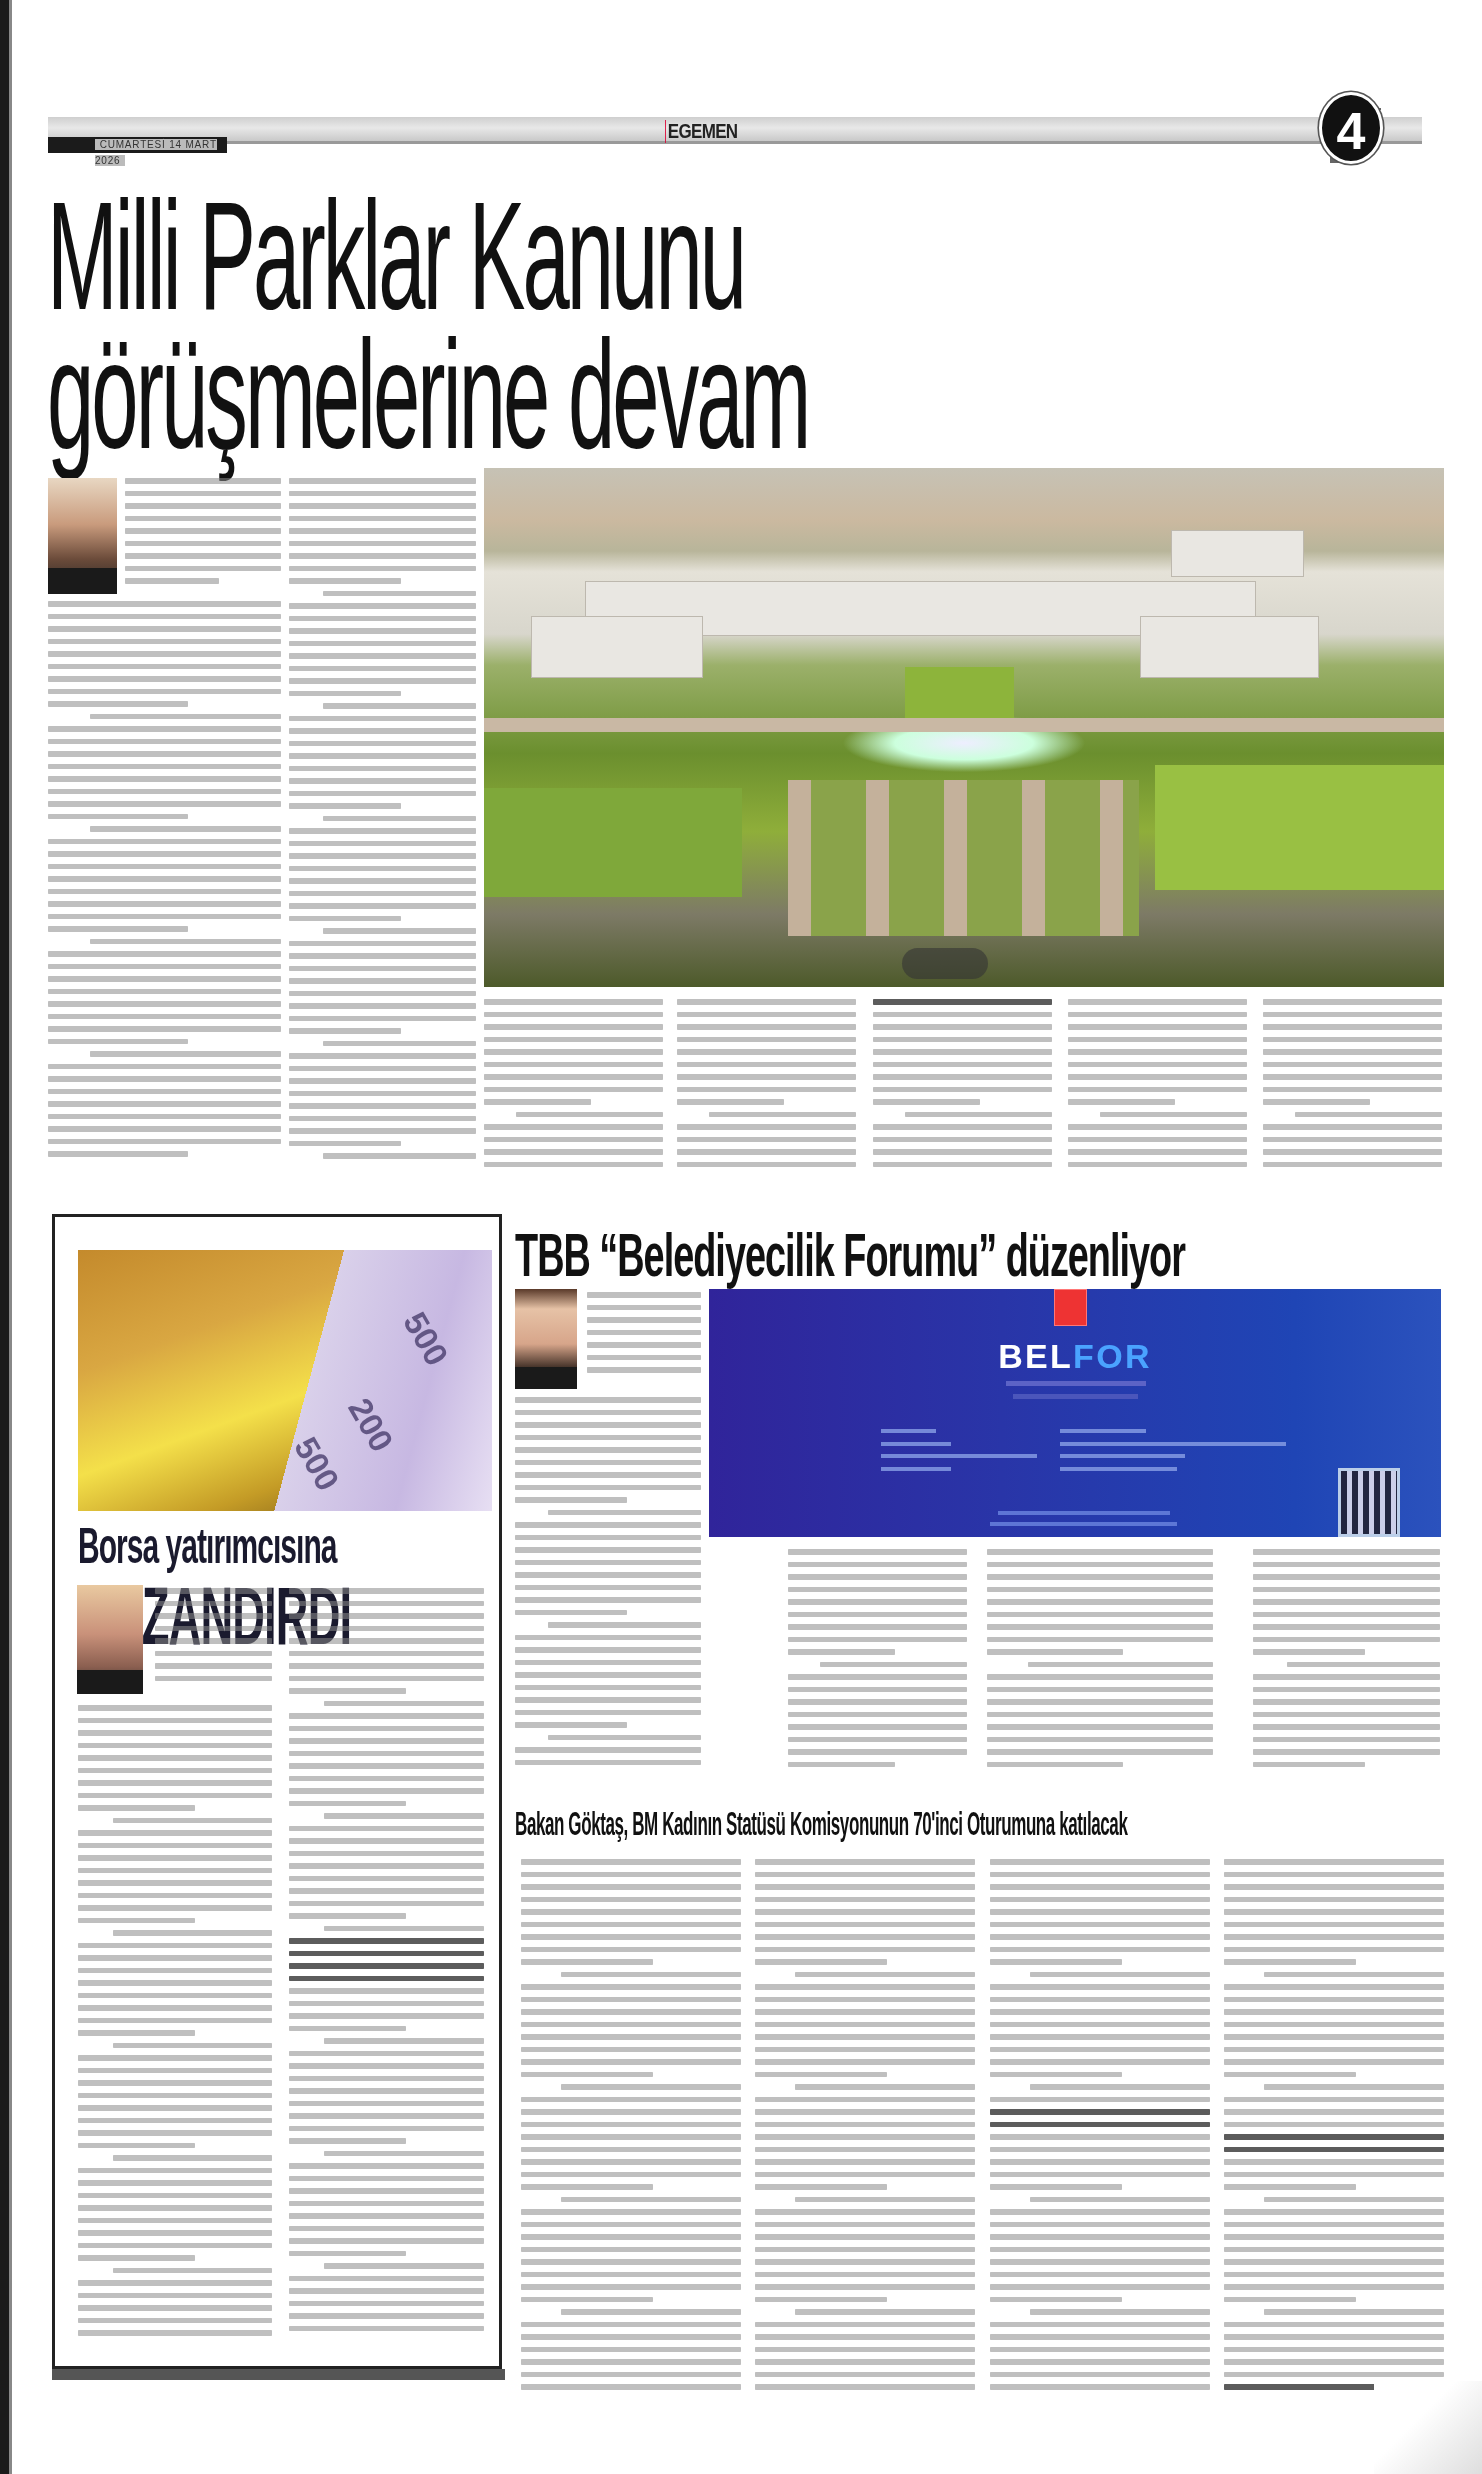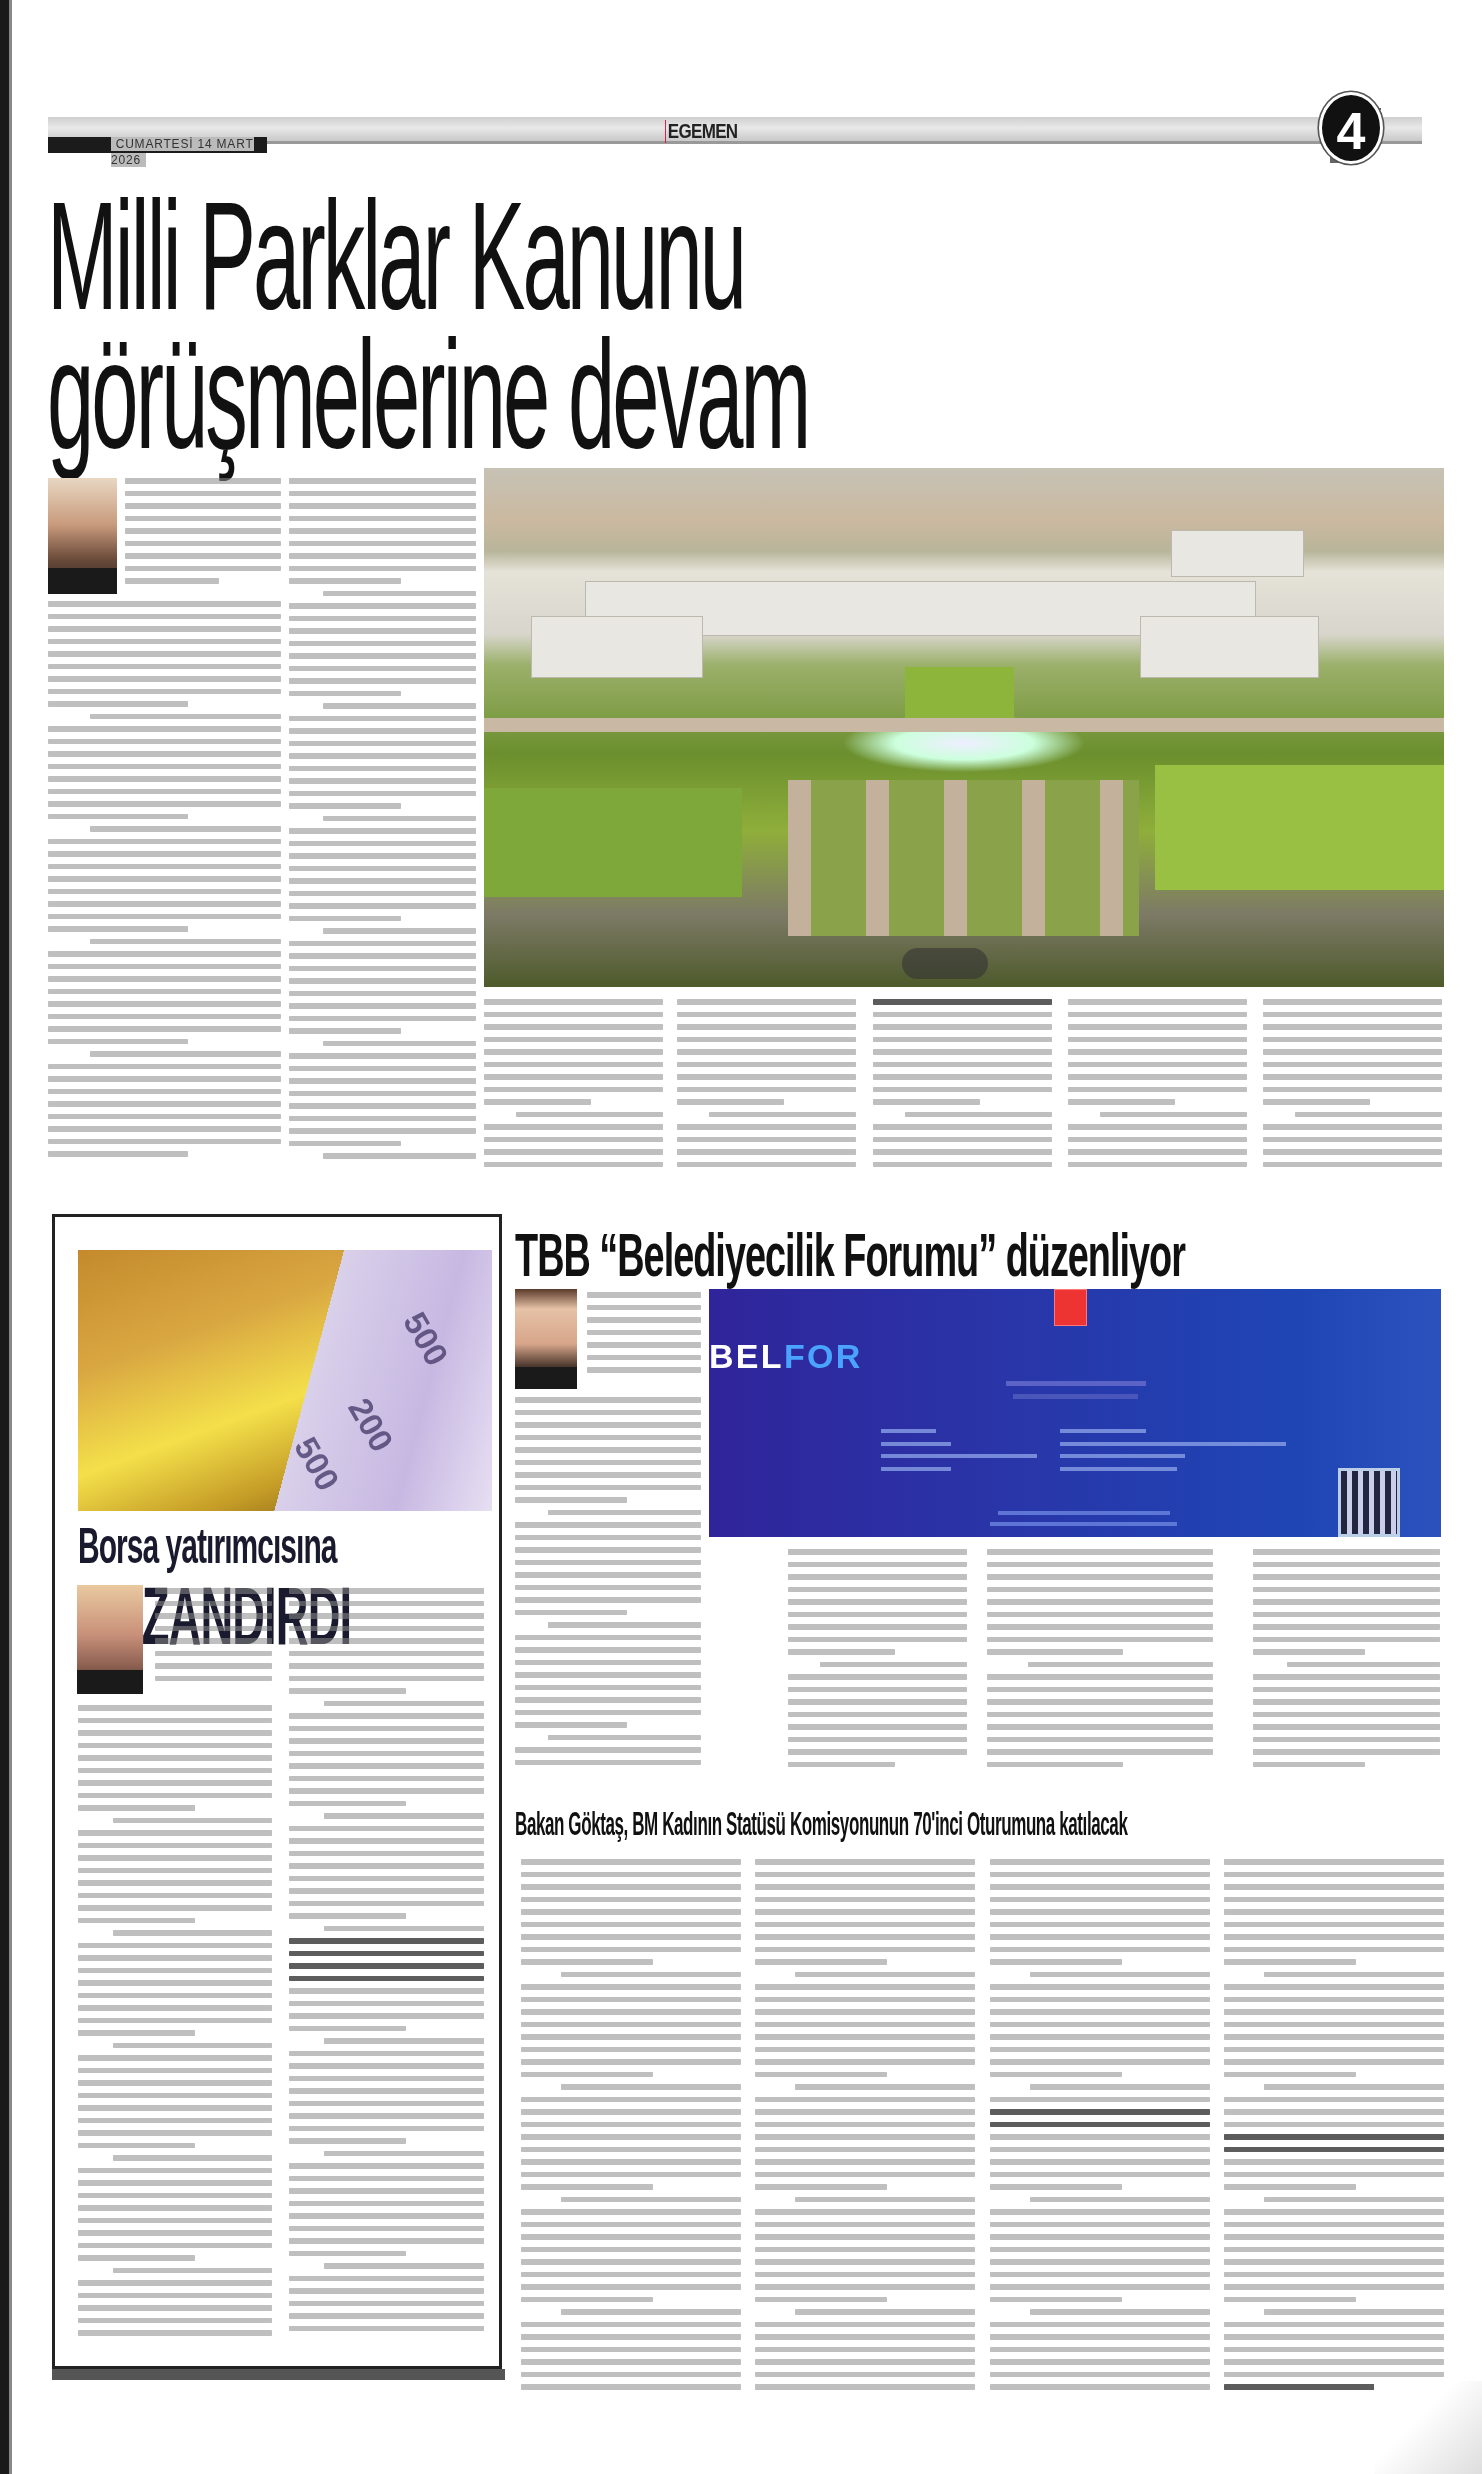--- a/index.html
+++ b/index.html
@@ -5,21 +5,21 @@
   *{box-sizing:border-box;margin:0;padding:0}
   html,body{width:1483px;height:2475px;background:#fff;overflow:hidden}
   body{position:relative;font-family:"Liberation Sans",sans-serif;color:#111}
   .edge-left{position:absolute;left:0;top:0;width:9.4px;height:2475px;background:#1a1a1a}
   .edge-left2{position:absolute;left:9.4px;top:0;width:3.1px;height:2475px;background:#888}
   .edge-br{position:absolute;right:0;bottom:0;width:109px;height:94px;background:linear-gradient(135deg,#fff 40%,#ddd 100%)}
 
   
   .mast{position:absolute;left:48px;top:114px;width:1374px;height:42px}
   .mast .band{position:absolute;left:0;top:3.1px;width:100%;height:26.5px;background:linear-gradient(#cfcfcf,#e8e8e8 45%,#c9c9c9);border-bottom:3.1px solid #999}
-  .mast .date{position:absolute;left:0;top:23.4px;width:219px;height:15.6px;background:#1b1b1b;color:#eee;font-size:12px;line-height:15.6px;padding-left:63px;letter-spacing:0.8px}
+  .mast .date{position:absolute;left:0;top:23.4px;width:179px;height:15.6px;background:#1b1b1b;color:#eee;font-size:10px;line-height:15.6px;padding-left:47px;letter-spacing:0.8px}
   .mast .date span.light{background:#bbb;color:#333;padding:0 4.7px}
   .mast .brand{position:absolute;left:617px;top:6.2px;font-family:"Liberation Sans",sans-serif;font-weight:bold;font-size:20px;letter-spacing:-0.8px;color:#222;border-left:1.6px solid #d03;padding-left:2.3px;transform:scaleX(.85);transform-origin:left}
   .mast .slash{position:absolute;right:30px;top:-6.2px;width:62px;height:55px;background:linear-gradient(120deg,transparent 30%,#666 30%,#666 55%,transparent 55%)}
   .pagenum{position:absolute;left:1319px;top:92px;width:64px;height:72px;border-radius:50%;background:#111;color:#fff;font-weight:bold;font-size:52px;text-align:center;line-height:72px;border:3.1px solid #fff;box-shadow:0 0 0 1.6px #555}
 
   
   .main-headline{position:absolute;left:47px;top:179px;width:1397px;font-family:"Liberation Sans",sans-serif;font-weight:normal;color:#111;line-height:1}
   .main-headline div{font-size:137px;letter-spacing:-4.7px;transform:scaleX(.62) scaleY(1.12);transform-origin:left top;white-space:nowrap;height:139px}
 
   
@@ -52,21 +52,21 @@
       linear-gradient(160deg,#c48a2c 0,#d9a742 30%,#f4e04a 55%,#c49b26 75%,#5a3f12 100%)}
   .note{position:absolute;font-weight:bold;color:#4a3e6e;font-size:33px;transform:rotate(60deg);opacity:.8}
   .borsa-title{position:absolute;left:23.4px;top:304px;width:421px;font-weight:bold;color:#1a1a2e;line-height:1}
   .borsa-title .l1{font-size:50px;transform:scaleX(.6);transform-origin:left;white-space:nowrap;letter-spacing:-1.6px}
   .borsa-title .l2{font-size:81px;margin-top:4.7px;transform:scaleX(.56);transform-origin:left;white-space:nowrap;letter-spacing:-1.6px}
 
   
   .tbb-title{position:absolute;left:515px;top:1219px;font-weight:bold;font-size:62px;letter-spacing:-1.6px;transform:scaleX(.61);transform-origin:left top;white-space:nowrap;color:#111}
   .belfor{position:absolute;left:709px;top:1289px;width:732px;height:248px;background:linear-gradient(90deg,#30249a 0,#2935a8 40%,#1f45b5 80%,#2b52bd 100%);color:#fff}
   .belfor .redtag{position:absolute;left:345px;top:0;width:33px;height:37px;background:#e33;border:1.6px solid #f77}
-  .belfor .logo{position:absolute;left:0;top:48px;width:100%;font-weight:bold;font-size:34px;letter-spacing:2.3px}
+  .belfor .logo{position:absolute;left:0;top:48px;width:100%;text-align:center;font-weight:bold;font-size:34px;letter-spacing:2.3px}
   .belfor .logo .for{color:#4aa3ff}
   .belfor .sub{position:absolute;left:297px;top:92px;width:140px;height:4.7px;background:#5c63c6}
   .belfor .sub2{position:absolute;left:304px;top:105px;width:125px;height:4.7px;background:#4b56bb}
   .belfor .info{position:absolute;height:3.9px;background:#8aa0e6;opacity:.8}
   .belfor .qr{position:absolute;right:41px;bottom:0;width:62px;height:69px;background:
      repeating-linear-gradient(90deg,#223 0 6.2px,#dde 6.2px 11px),#ccd;opacity:.9;border:3.1px solid #cde}
   .belfor .foot{position:absolute;height:3.9px;background:#6b86e0;opacity:.8}
 
   .bakan-title{position:absolute;left:515px;top:1804px;font-weight:bold;font-size:34px;letter-spacing:-0.8px;transform:scaleX(.5);transform-origin:left top;white-space:nowrap;color:#111}
 </style>

